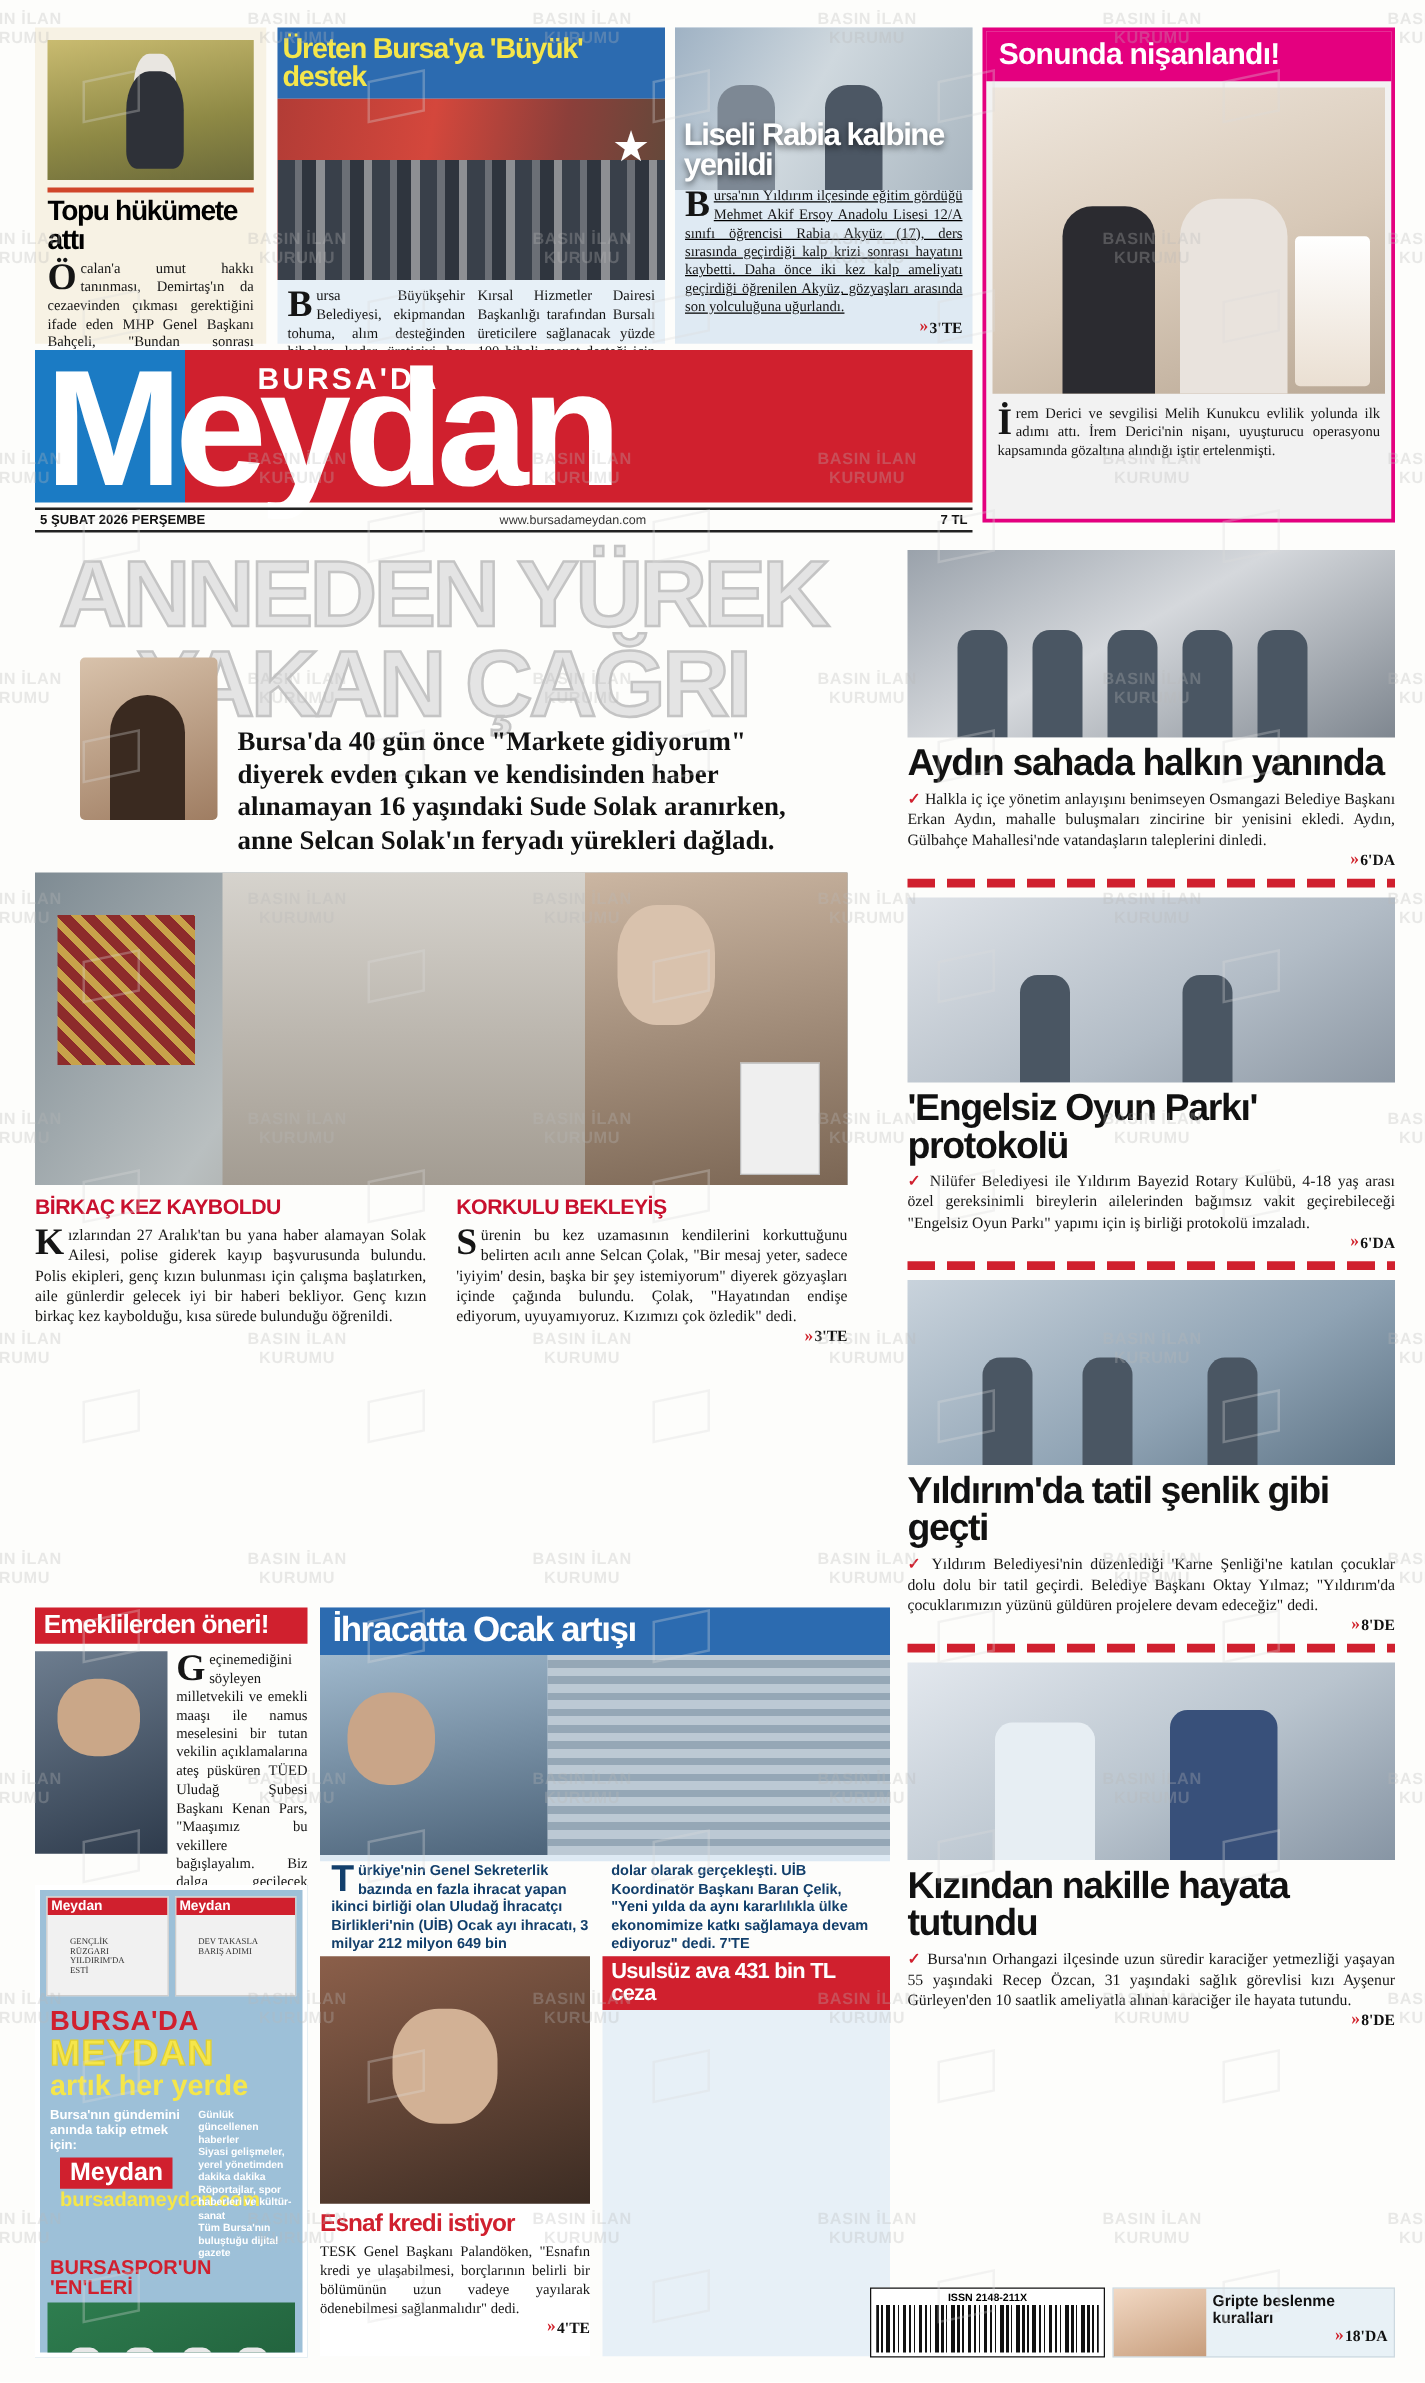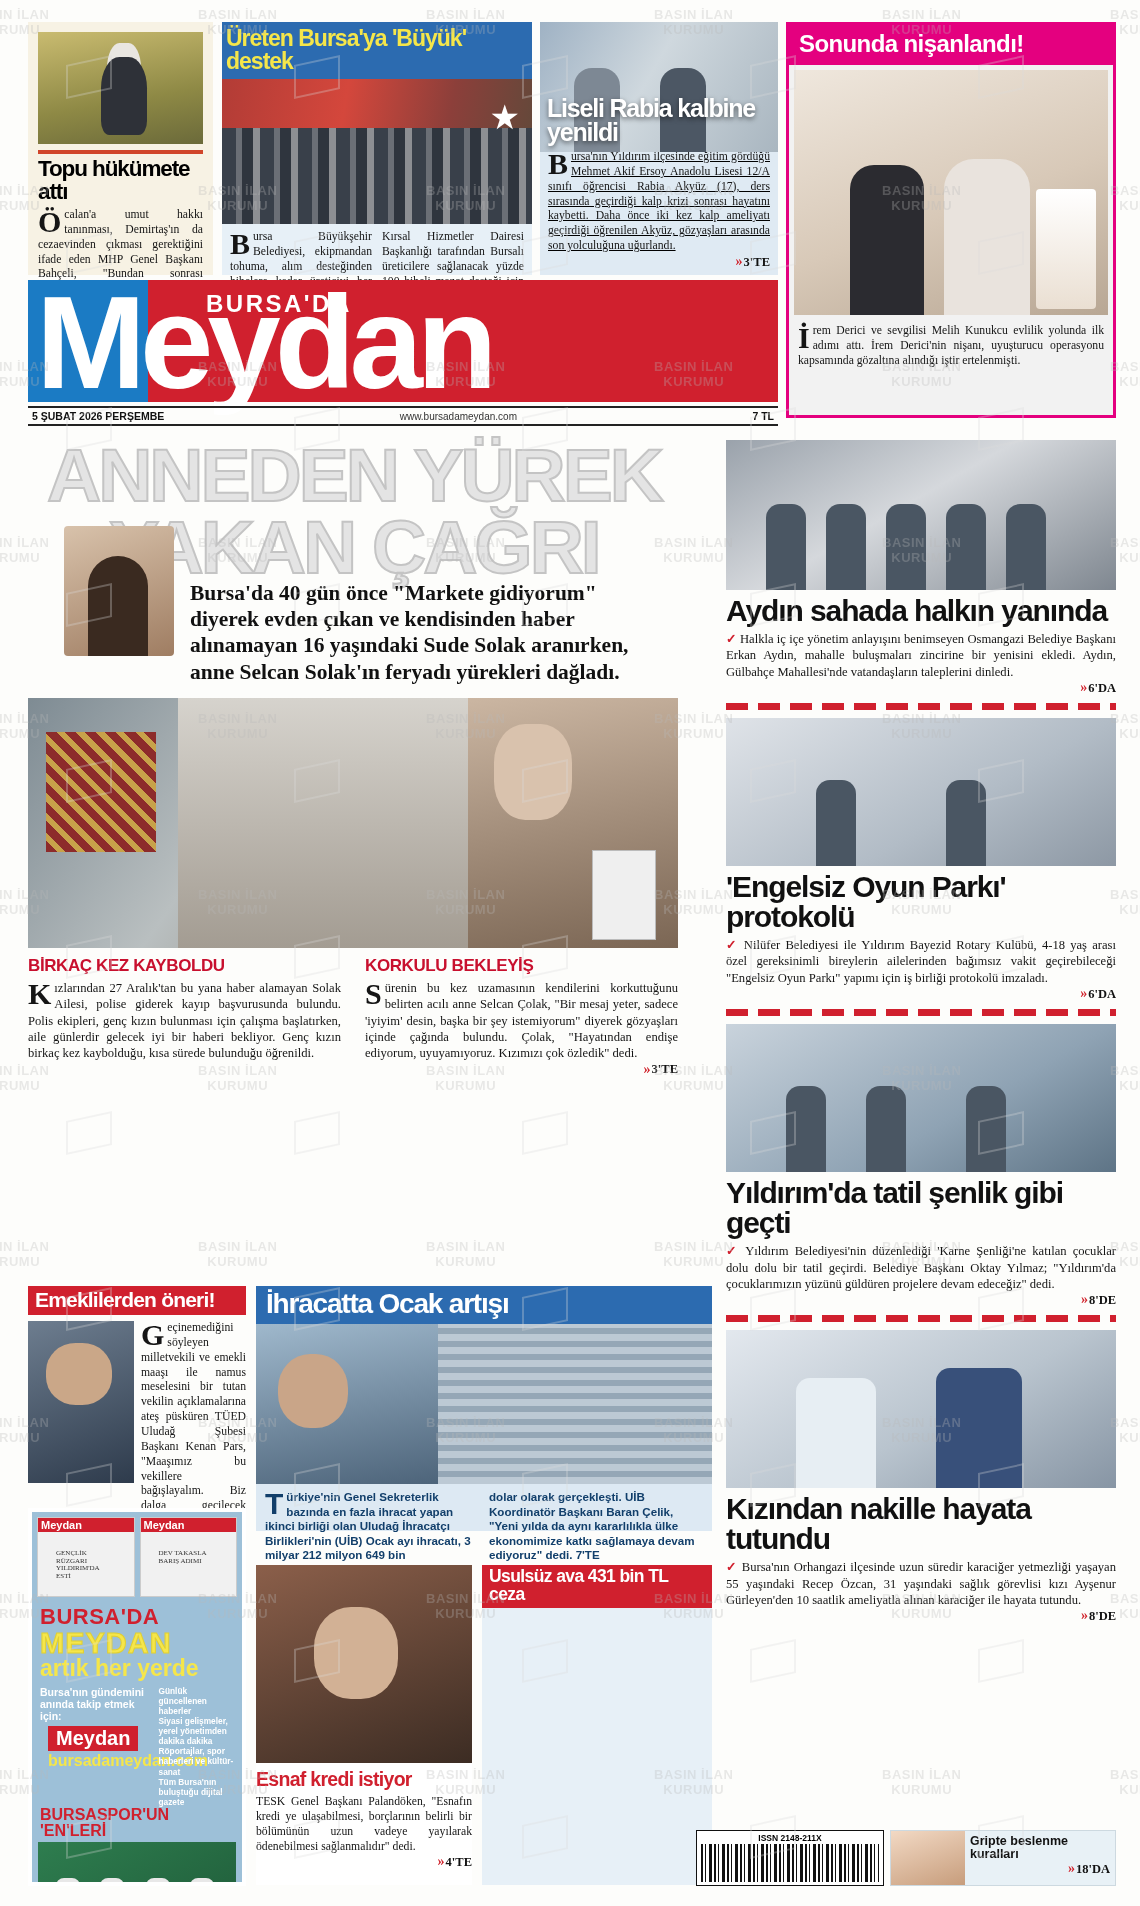--- a/index.html
+++ b/index.html
@@ -130,21 +130,21 @@
   .emek { position:absolute; left:28px; top:1286px; width:218px; height:216px; }
   .emek .hd { background:#d0202e; color:#fff; font-family:"Liberation Sans",sans-serif;
         font-weight:700; font-size:21px; letter-spacing:-.8px; padding:3px 7px 5px; line-height:1; }
   .emek .row { display:flex; gap:7px; padding-top:6px; }
   .emek .ph { width:106px; height:162px; background:linear-gradient(160deg,#6d7d8f,#2e3b4c);
         position:relative; overflow:hidden; flex:none; }
   .emek .ph:after{ content:""; position:absolute; left:18px; top:22px; width:66px; height:62px;
         background:#caa788; border-radius:45%; }
 
   
-  .ihr { position:absolute; left:256px; top:1286px; width:456px; height:245px; background:#dde9f3; }
+  .ihr { position:absolute; left:256px; top:1286px; width:456px; height:203px; background:#dde9f3; }
   .ihr .hd { background:#2c6bb0; color:#fff; font-family:"Liberation Sans",sans-serif;
         font-weight:700; font-size:28px; letter-spacing:-1.2px; padding:4px 10px 6px; line-height:1; }
   .ihr .ph { height:160px; display:flex; }
   .ihr .ph .left { width:40%; background:linear-gradient(170deg,#9fb8cc,#4d647a); position:relative; }
   .ihr .ph .left:after{ content:""; position:absolute; left:22px; top:30px; width:70px; height:74px;
         background:#c9a588; border-radius:46%; }
   .ihr .ph .right { width:60%;
         background:repeating-linear-gradient(0deg,#bcc9d4 0 7px,#95a7b6 7px 13px),
                    repeating-linear-gradient(90deg,#cfd8e0 0 16px,#a9b8c6 16px 30px); }
   .ihr .cols { display:flex; gap:10px; padding:6px 9px 0; }

